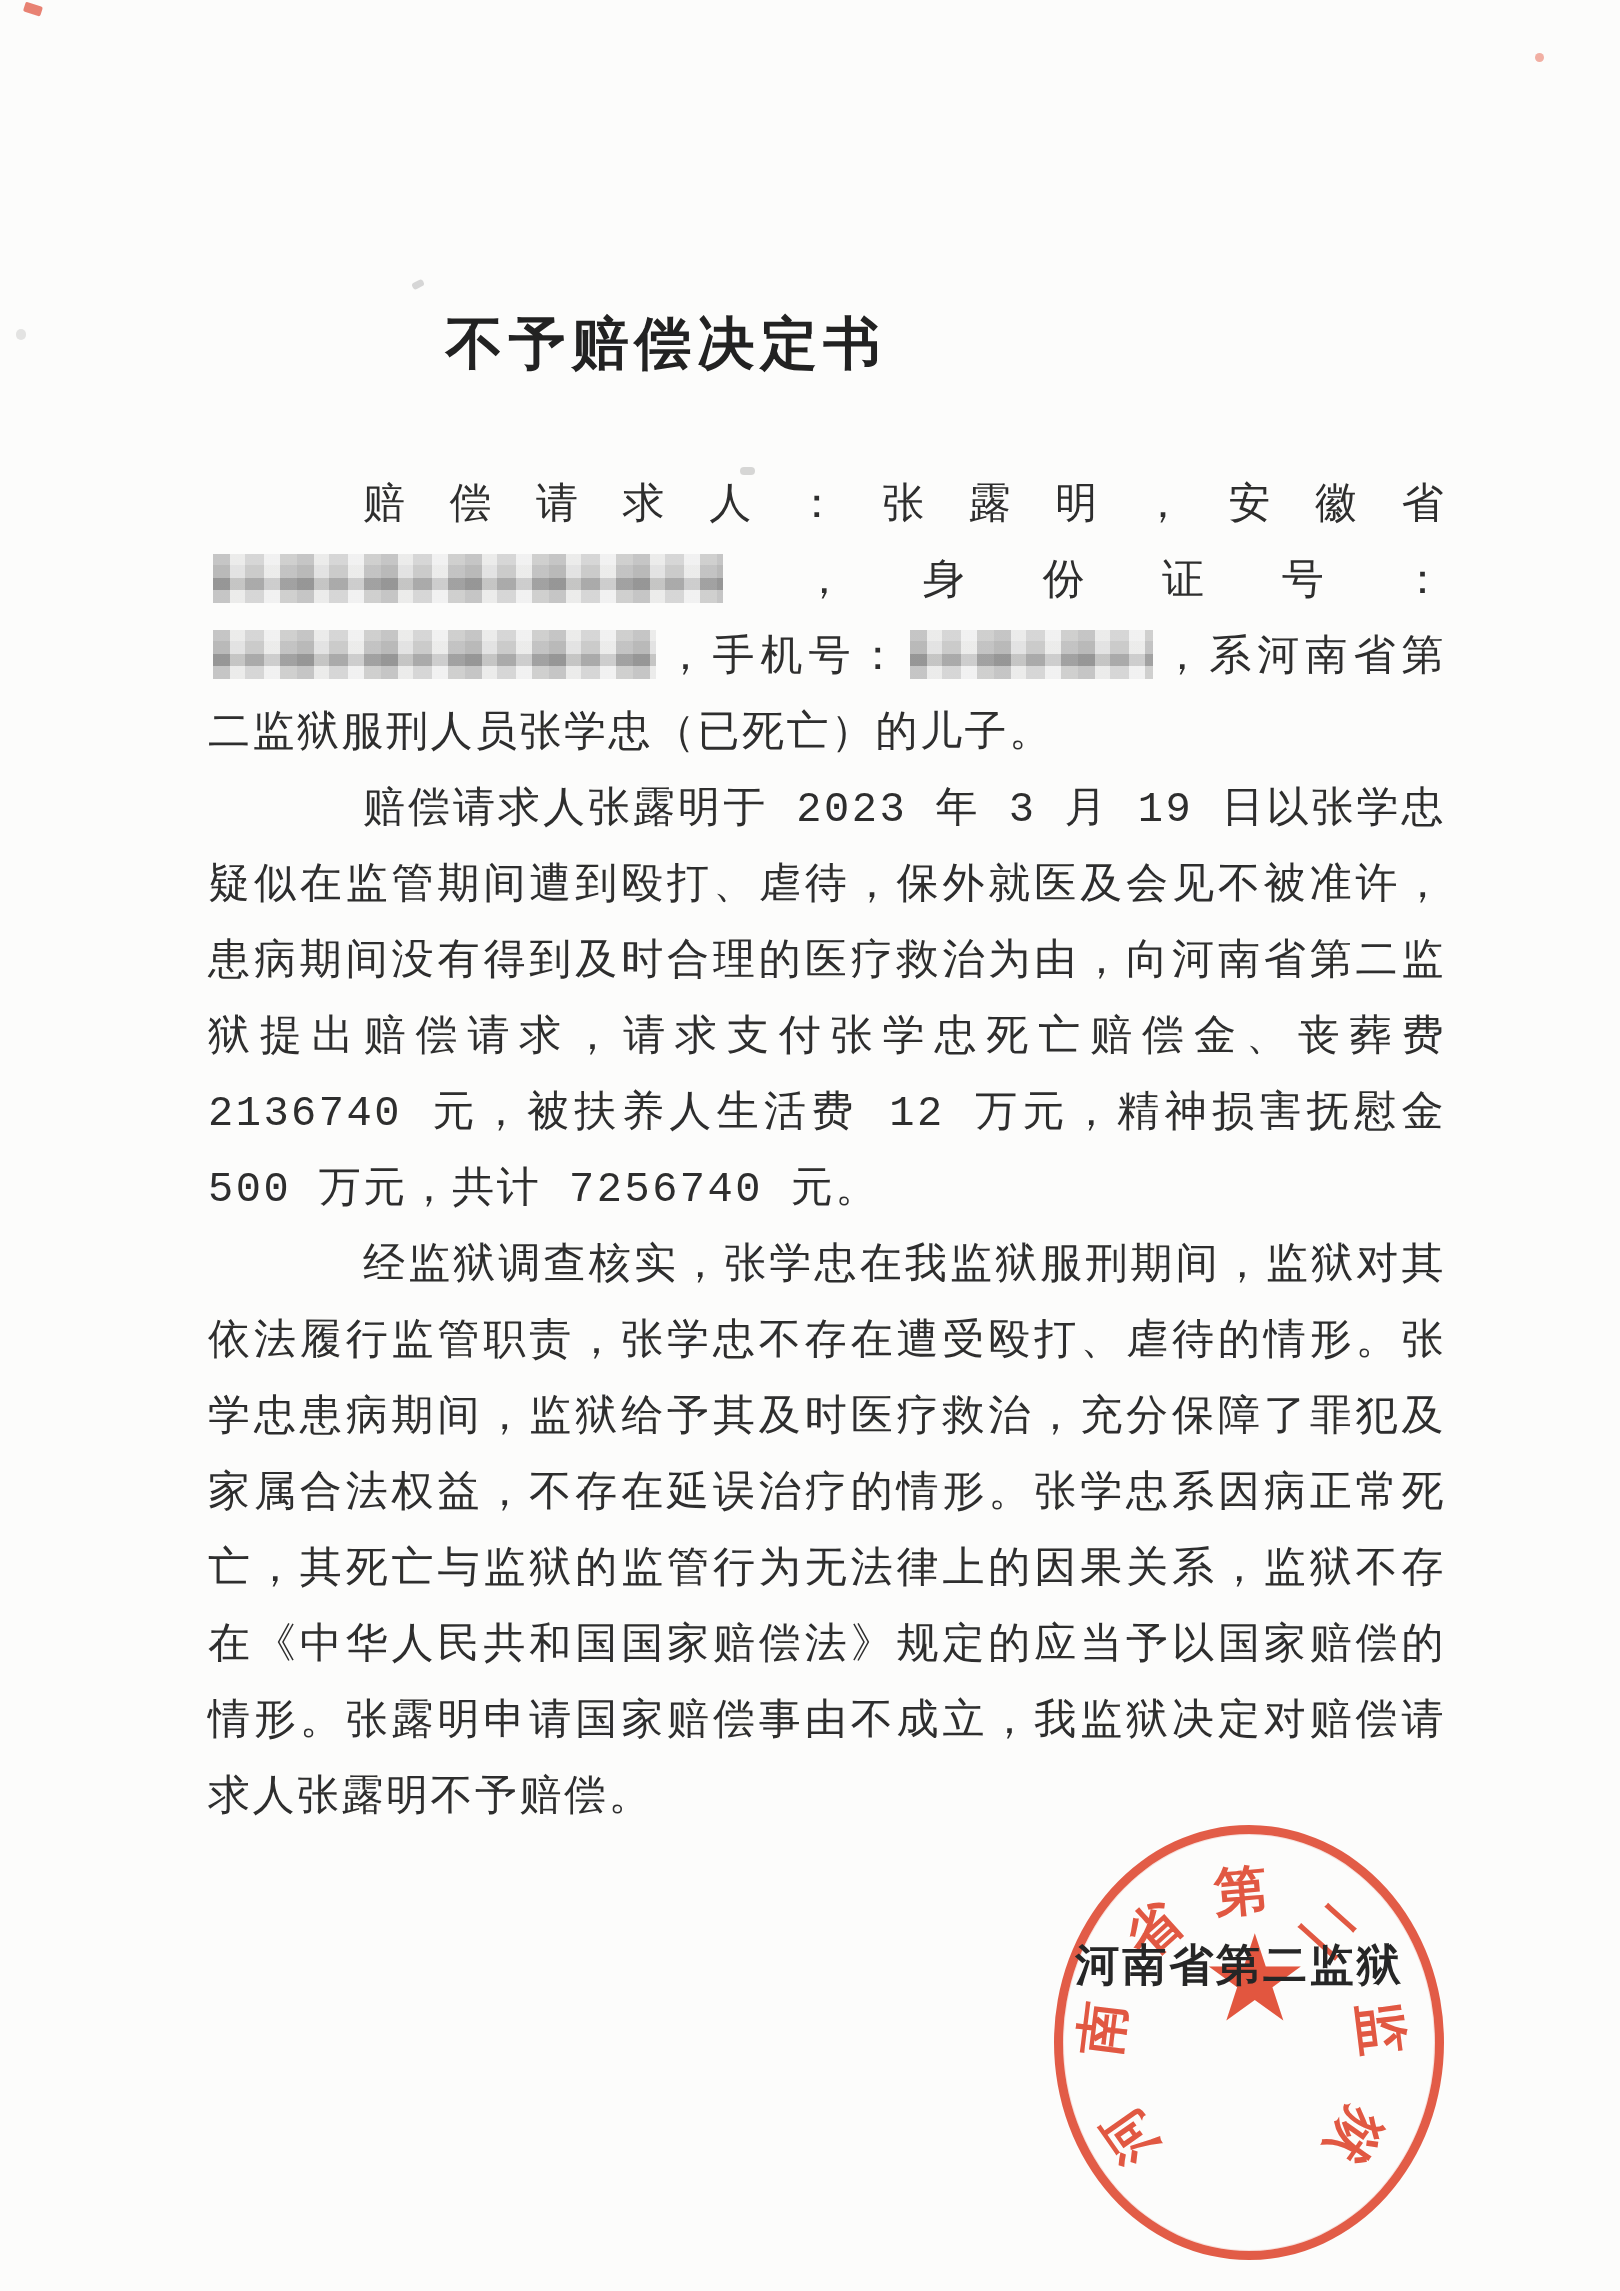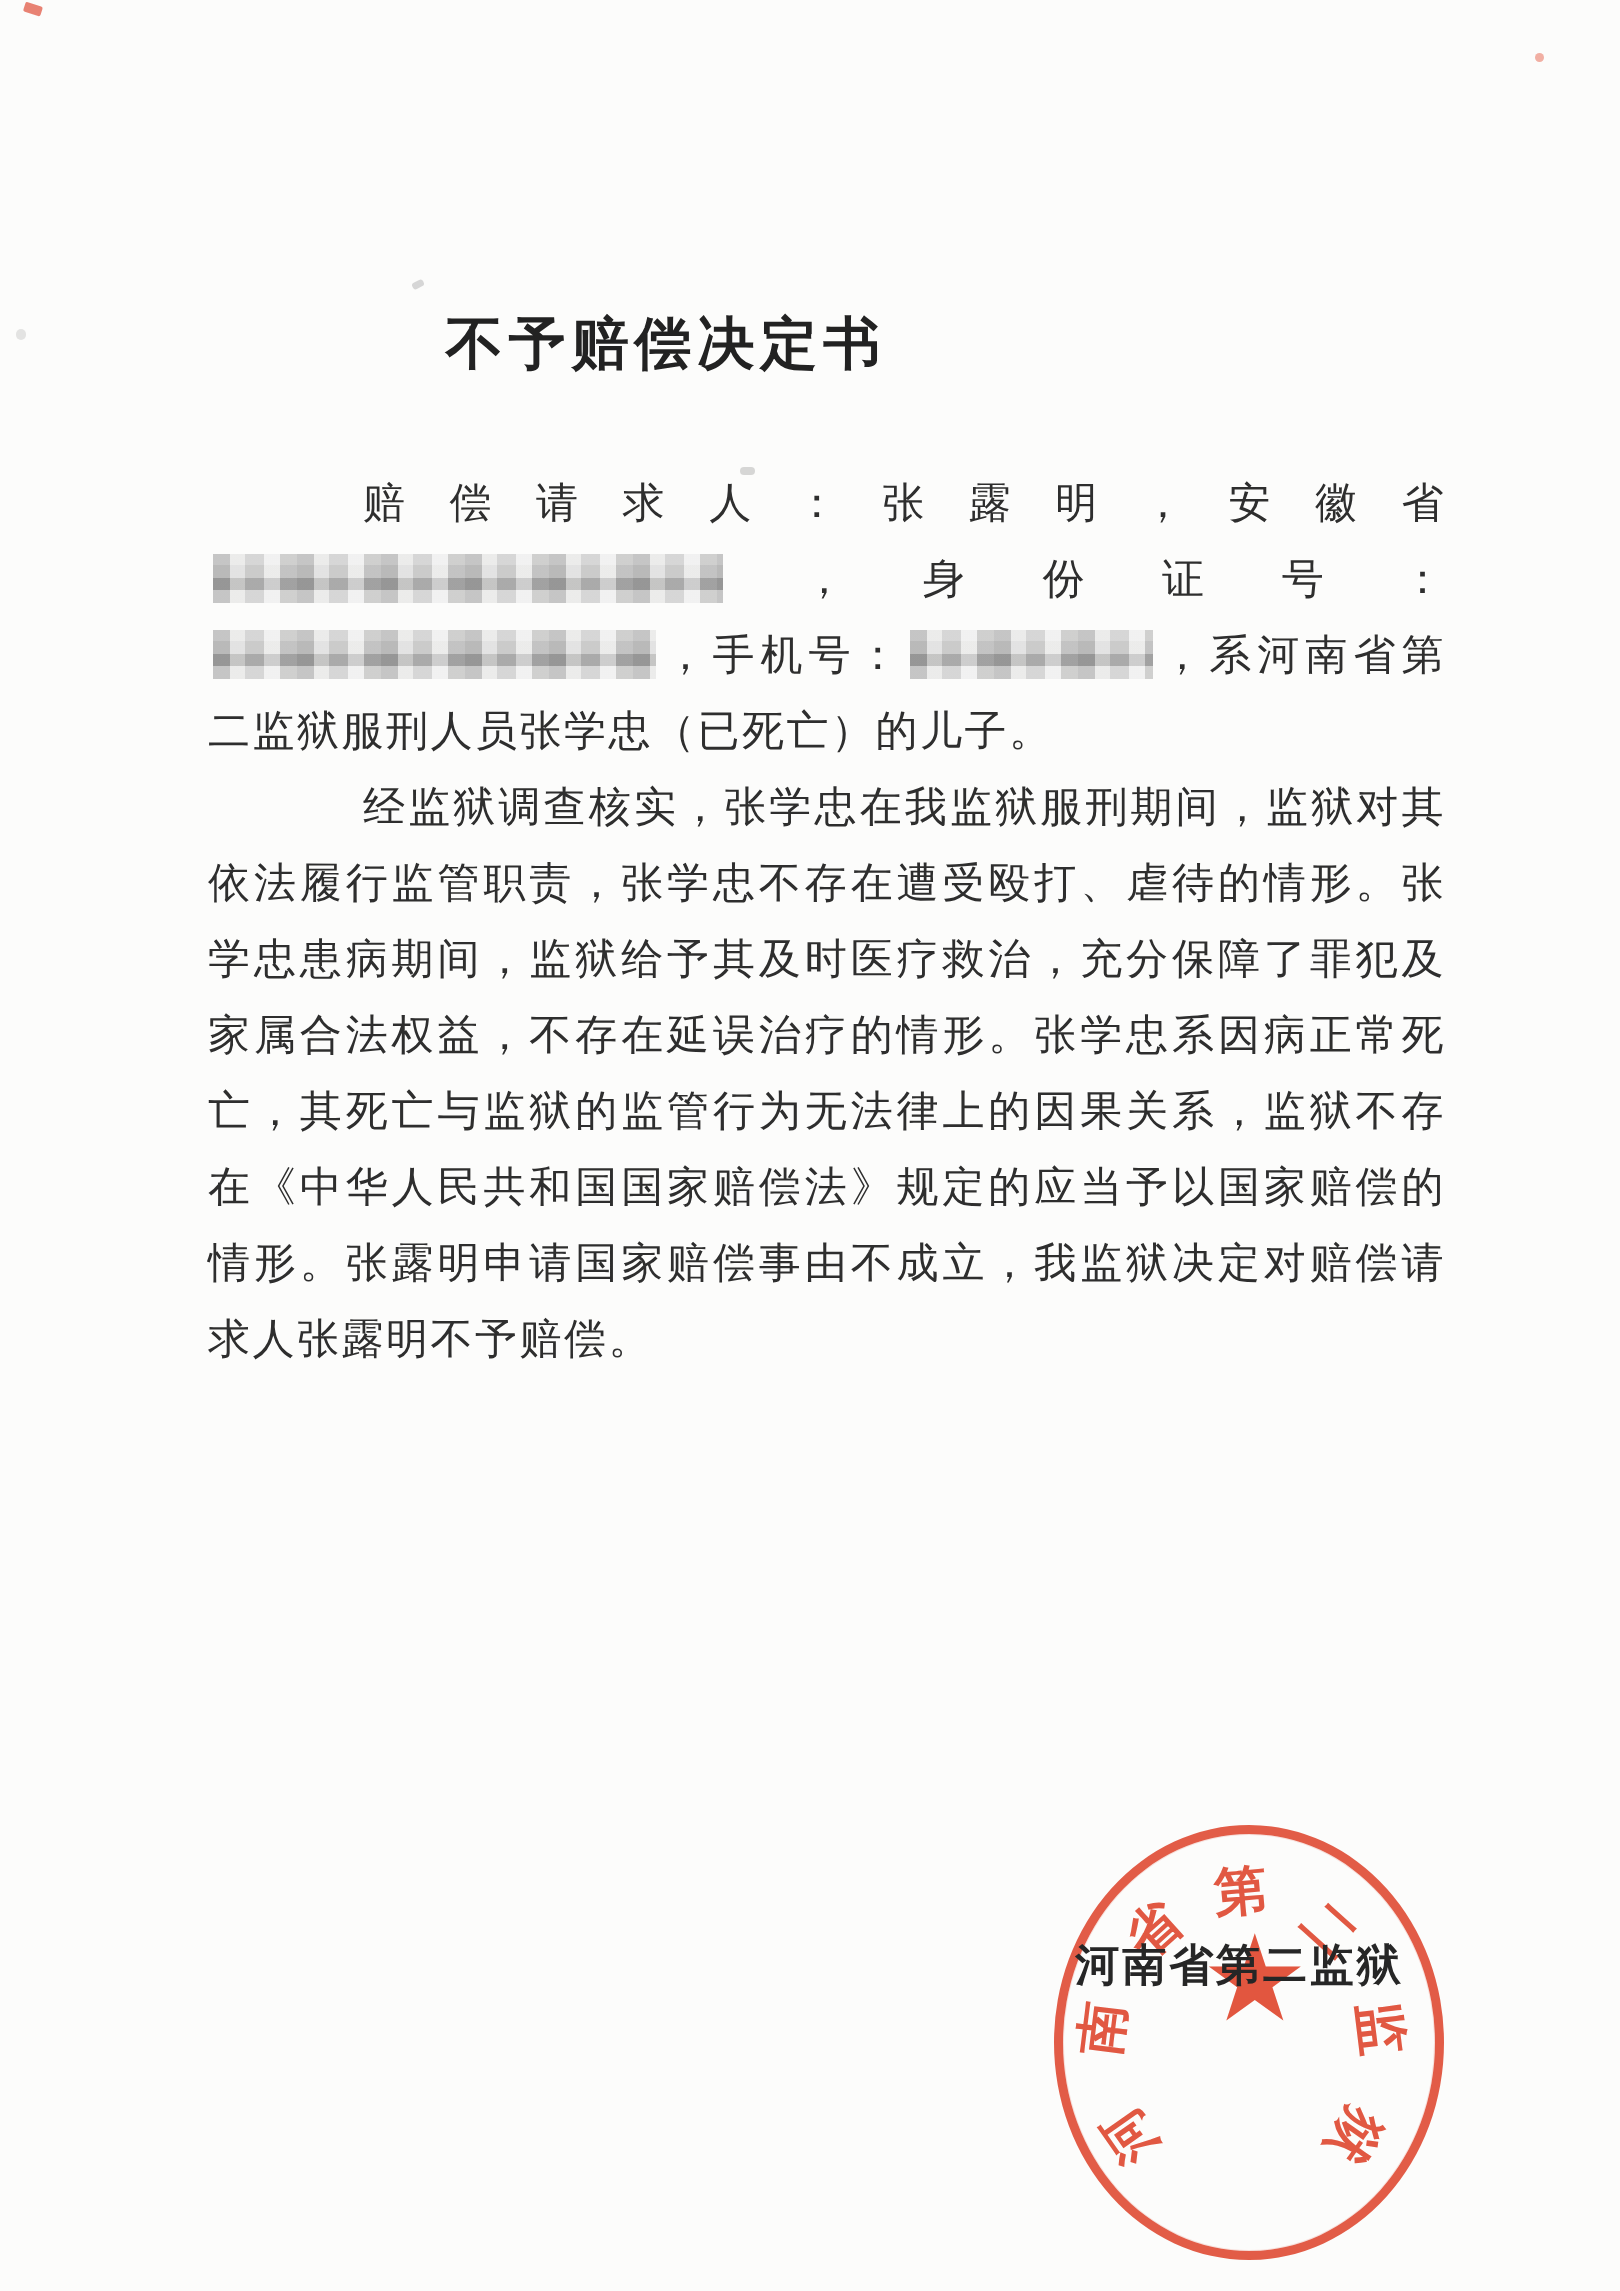--- a/index.html
+++ b/index.html
@@ -104,20 +104,21 @@
 </style>
 </head>
 <body>
 
 <div class="page">
 
   <h1 class="title">不予赔偿决定书</h1>
 
   <div class="body-text">
     <p><span>赔偿请求人：张露明，安徽省</span><span class="mosaic w-address"></span><span>，身份证号：</span><span class="mosaic w-id"></span><span>，手机号：</span><span class="mosaic w-phone"></span><span>，系河南省第二监狱服刑人员张学忠（已死亡）的儿子。</span></p>
+    <p>赔偿请求人张露明于 2023 年 3 月 19 日以张学忠疑似在监管期间遭到殴打、虐待，保外就医及会见不被准许，患病期间没有得到及时合理的医疗救治为由，向河南省第二监狱提出赔偿请求，请求支付张学忠死亡赔偿金、丧葬费 2136740 元，被扶养人生活费 12 万元，精神损害抚慰金 500 万元，共计 7256740 元。</p>
     <p>经监狱调查核实，张学忠在我监狱服刑期间，监狱对其依法履行监管职责，张学忠不存在遭受殴打、虐待的情形。张学忠患病期间，监狱给予其及时医疗救治，充分保障了罪犯及家属合法权益，不存在延误治疗的情形。张学忠系因病正常死亡，其死亡与监狱的监管行为无法律上的因果关系，监狱不存在《中华人民共和国国家赔偿法》规定的应当予以国家赔偿的情形。张露明申请国家赔偿事由不成立，我监狱决定对赔偿请求人张露明不予赔偿。</p>
   </div>
 
   <div class="signature">
     <div class="sig-line">河南省第二监狱</div>
   </div>
 
   <div class="stamp">
     <div class="seal-ring"></div>
     <div class="seal-arc">

